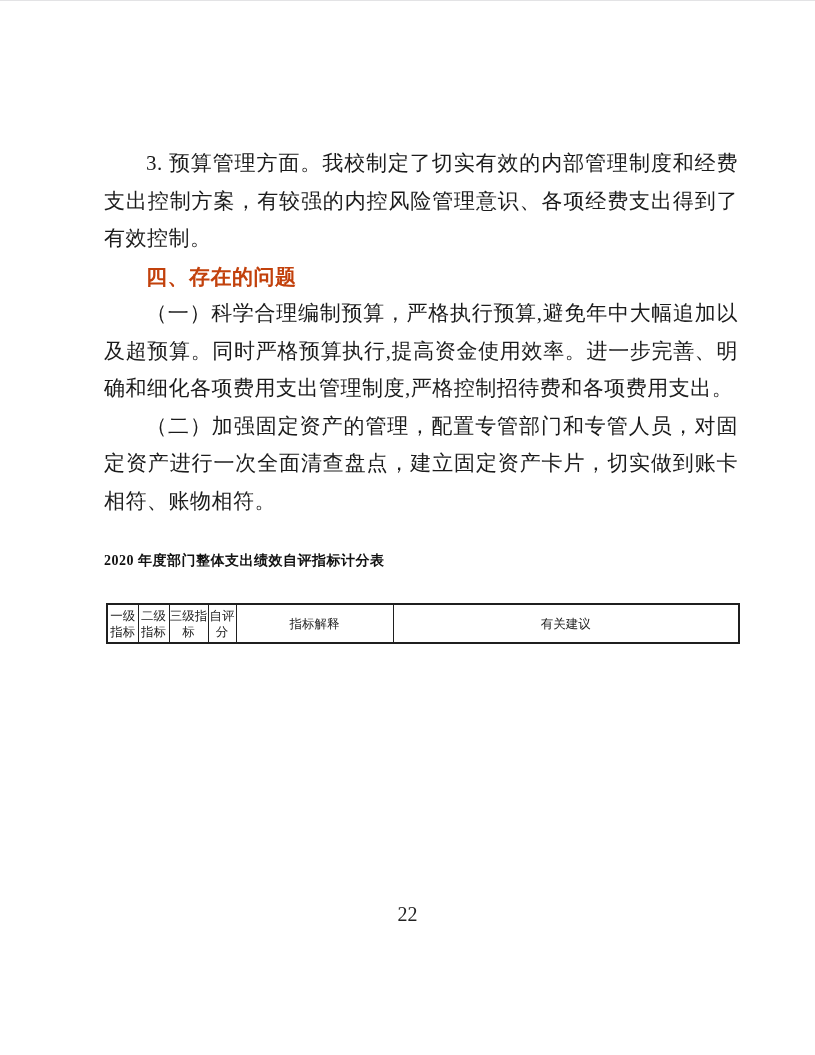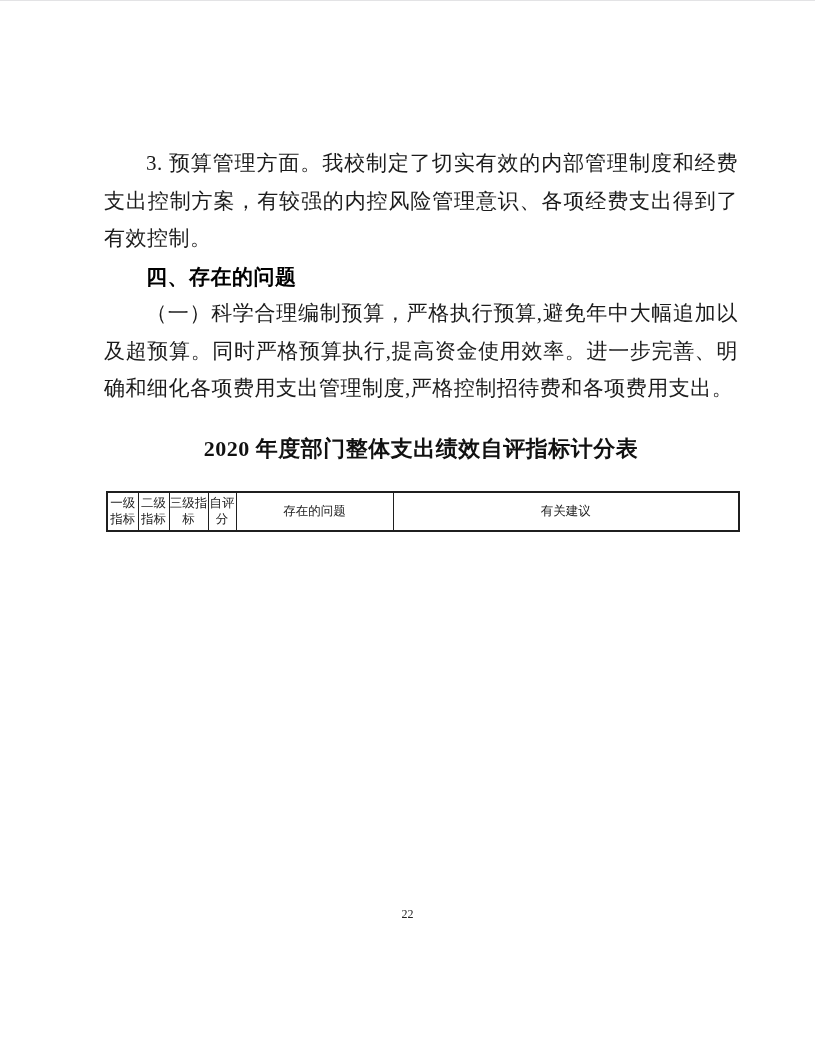--- a/index.html
+++ b/index.html
@@ -39,30 +39,29 @@
     text-indent: 42px;
   }
   .section-heading {
     margin: 0;
     font-family: "Liberation Sans", "DejaVu Sans", sans-serif;
     font-weight: bold;
     font-size: 21px;
     line-height: 37.5px;
     letter-spacing: 0.5px;
     text-indent: 42px;
-    color: #000000;
+    color: #c2410c;
   }
   .table-title {
     margin: 25px 0 0 0;
     font-family: "Liberation Serif", "DejaVu Serif", serif;
     font-weight: bold;
-    font-size: 22px;
+    font-size: 14px;
     line-height: 31px;
     letter-spacing: 0.5px;
-    text-align: center;
     color: #111111;
   }
   table.score-table {
     border-collapse: collapse;
     table-layout: fixed;
     width: 632px;
     margin: 27px 0 0 2px;
     border: 2px solid #1f1f1f;
   }
   table.score-table td {
@@ -79,33 +78,34 @@
     word-break: keep-all;
     overflow: hidden;
   }
   .page-number {
     position: absolute;
     left: 0;
     top: 903px;
     width: 815px;
     text-align: center;
     font-family: "Liberation Serif", "DejaVu Serif", serif;
-    font-size: 12px;
+    font-size: 20px;
     line-height: 20px;
     color: #222222;
   }
 </style>
 </head>
 <body>
 
 <div class="page">
   <div class="content">
     <p class="body-text">3. 预算管理方面。我校制定了切实有效的内部管理制度和经费支出控制方案，有较强的内控风险管理意识、各项经费支出得到了有效控制。</p>
     <h3 class="section-heading">四、存在的问题</h3>
     <p class="body-text">（一）科学合理编制预算，严格执行预算,避免年中大幅追加以及超预算。同时严格预算执行,提高资金使用效率。进一步完善、明确和细化各项费用支出管理制度,严格控制招待费和各项费用支出。</p>
+    <p class="body-text">（二）加强固定资产的管理，配置专管部门和专管人员，对固定资产进行一次全面清查盘点，建立固定资产卡片，切实做到账卡相符、账物相符。</p>
 
     <div class="table-title">2020 年度部门整体支出绩效自评指标计分表</div>
 
     <table class="score-table">
       <colgroup>
         <col style="width:31px">
         <col style="width:31px">
         <col style="width:39px">
         <col style="width:28px">
         <col style="width:157px">
@@ -114,21 +114,21 @@
       <tbody>
         <tr>
           <td>一级
 指标</td>
           <td>二级
 指标</td>
           <td>三级指
 标</td>
           <td>自评
 分</td>
-          <td>存在的问题</td>
+          <td>指标解释</td>
           <td>有关建议</td>
         </tr>
       </tbody>
     </table>
   </div>
 
   <div class="page-number">22</div>
 </div>
 
 </body></html>

